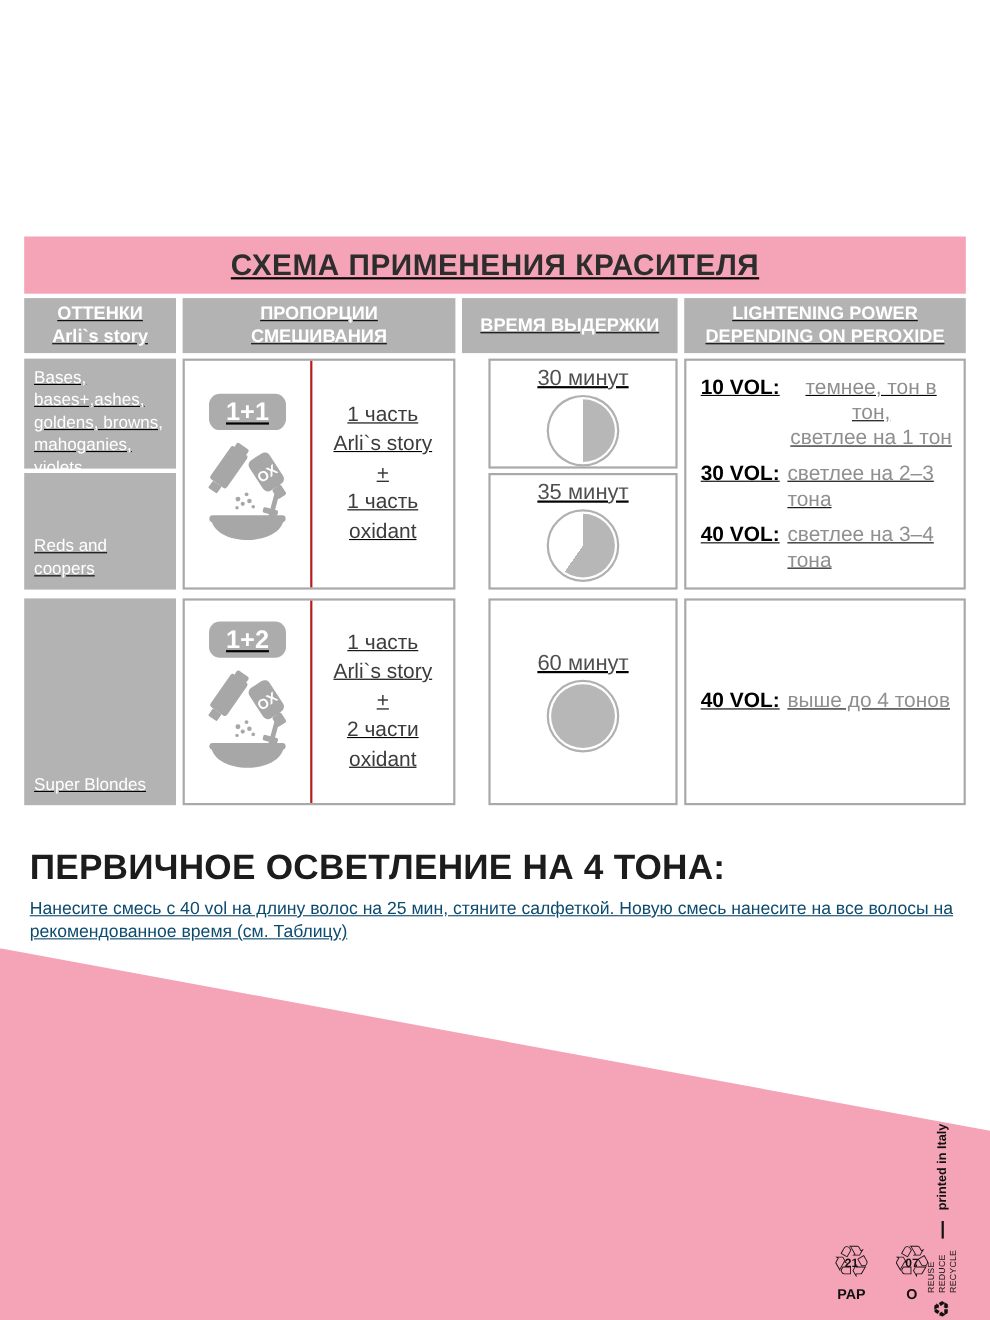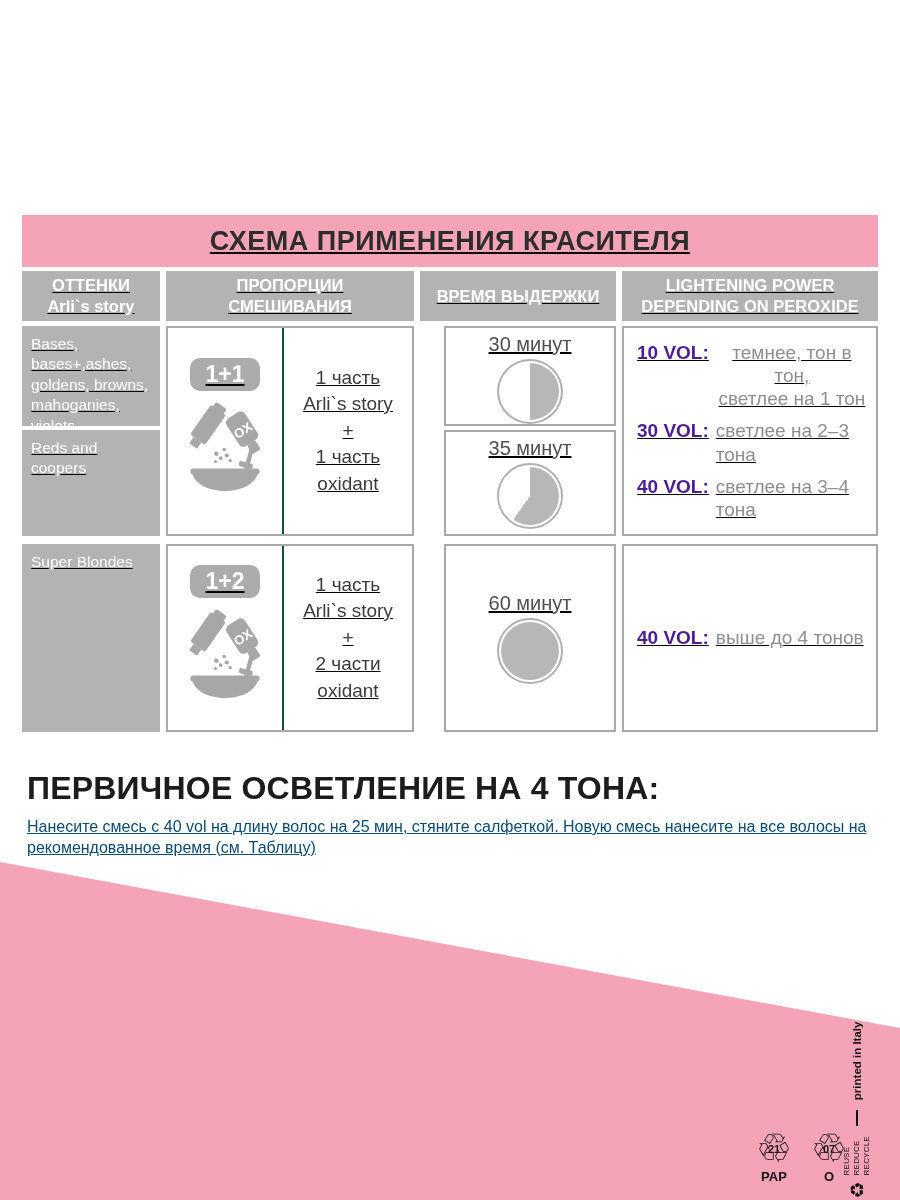--- a/index.html
+++ b/index.html
@@ -35,29 +35,29 @@
     line-height:1.25; display:flex; align-items:center; justify-content:center;
     text-align:center;
   }
   .hc1{grid-column:1} .hc2{grid-column:3} .hc3{grid-column:5} .hc4{grid-column:7}
 
   .body-grid { grid-template-rows:100px 4px 106px 8px 188px; }
   .shade {
     background:#b3b3b3; color:#ffffff; font-size:15.5px; line-height:1.32;
     padding:8px 9px; display:flex;
   }
-  .shade.top{align-items:flex-start} .shade.mid{align-items:flex-start}
+  .shade.top{align-items:flex-start} .shade.mid{align-items:flex-end}
   #shade1{grid-column:1;grid-row:1} #shade2{grid-column:1;grid-row:3}
   #shade3{grid-column:1;grid-row:5}
 
   .cellb { border:2px solid #a9a9a9; background:#ffffff; }
   .prop { display:grid; grid-template-columns:116px 1fr; padding:0; }
   #prop1{grid-column:3;grid-row:1 / span 3} #prop2{grid-column:3;grid-row:5}
   .prop-icon {
-    border-right:2px solid #14532d;
+    border-right:2px solid #b91c1c;
     display:flex; flex-direction:column; align-items:center; justify-content:center; gap:9px;
   }
   .badge {
     background:#acacac; color:#ffffff; font-weight:bold; font-size:23px;
     padding:3px 15px; border-radius:10px;
   }
   .mix {
     display:flex; align-items:center; justify-content:center; text-align:center;
     font-size:19px; color:#3c3c3c; line-height:1.4;
   }
@@ -68,21 +68,21 @@
   .time-label { font-size:20px; color:#4f4f4f; }
   .pie-ring {
     width:66px; height:66px; border:2px solid #b0b0b0; border-radius:50%;
     padding:2px; margin-top:3px; background:#ffffff;
   }
   .pie { width:100%; height:100%; border-radius:50%; background:#ffffff; }
 
   .lightcell { display:flex; flex-direction:column; justify-content:center; gap:9px; padding:10px 8px 10px 13px; }
   #light1{grid-column:7;grid-row:1 / span 3} #light2{grid-column:7;grid-row:5}
   .lrow { display:flex; gap:7px; font-size:19px; line-height:1.22; }
-  .vol { font-weight:bold; color:#4c1d95; white-space:nowrap; }
+  .vol { font-weight:bold; color:#000000; white-space:nowrap; }
   .desc { color:#8f8f8f; }
   #light1 .lrow:first-child .desc { text-align:center; }
 
   
   .section { position:absolute; left:27px; top:770px; width:852px; }
   .sec-heading { font-size:32px; font-weight:bold; color:#1c1c1c; letter-spacing:.2px; margin-bottom:9px; }
   .sec-body { font-size:16px; color:#0c4a6e; line-height:1.32;text-decoration:underline; }
 
   
   .recycle-codes { position:absolute; left:752px; top:1128px; display:flex; gap:11px; }

